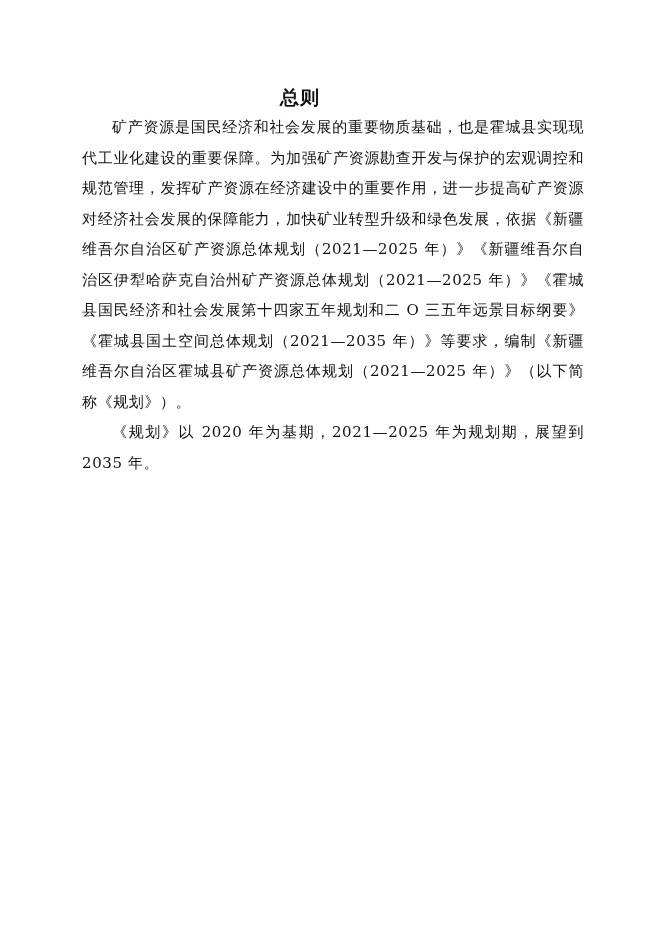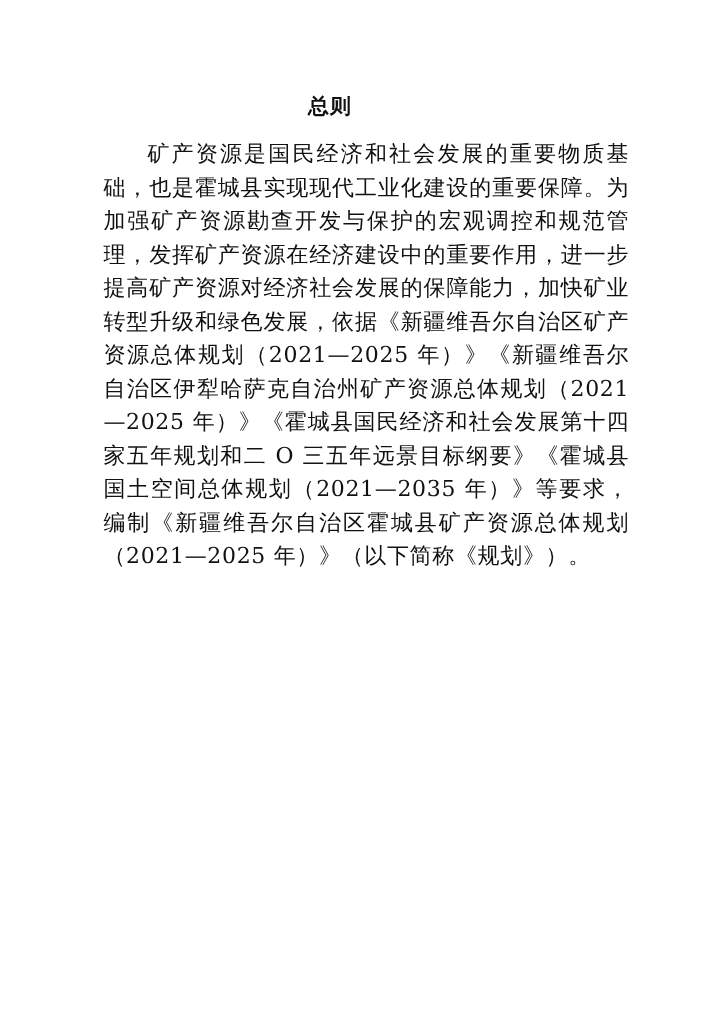--- a/index.html
+++ b/index.html
@@ -35,30 +35,31 @@
       line-height: 26px;
       letter-spacing: 1px;
     }
     .body-text {
       position: absolute;
       left: 82px;
       top: 112px;
       width: 502px;
     }
     .para {
-      margin: 12px;
-      font-size: 20px;
+      margin: 0;
+      font-size: 15px;
       line-height: 30.5px;
       text-align: justify;
       text-justify: inter-character;
       text-indent: 2em;
       letter-spacing: 0.6px;
     }
   </style>
 </head>
 <body>
 
 <div class="page">
   <div class="title">总则</div>
   <div class="body-text">
     <p class="para">矿产资源是国民经济和社会发展的重要物质基础，也是霍城县实现现代工业化建设的重要保障。为加强矿产资源勘查开发与保护的宏观调控和规范管理，发挥矿产资源在经济建设中的重要作用，进一步提高矿产资源对经济社会发展的保障能力，加快矿业转型升级和绿色发展，依据《新疆维吾尔自治区矿产资源总体规划（2021—2025 年）》《新疆维吾尔自治区伊犁哈萨克自治州矿产资源总体规划（2021—2025 年）》《霍城县国民经济和社会发展第十四家五年规划和二 O 三五年远景目标纲要》《霍城县国土空间总体规划（2021—2035 年）》等要求，编制《新疆维吾尔自治区霍城县矿产资源总体规划（2021—2025 年）》（以下简称《规划》）。</p>
+    <p class="para">《规划》以 2020 年为基期，2021—2025 年为规划期，展望到 2035 年。</p>
   </div>
 </div>
 
 </body></html>

